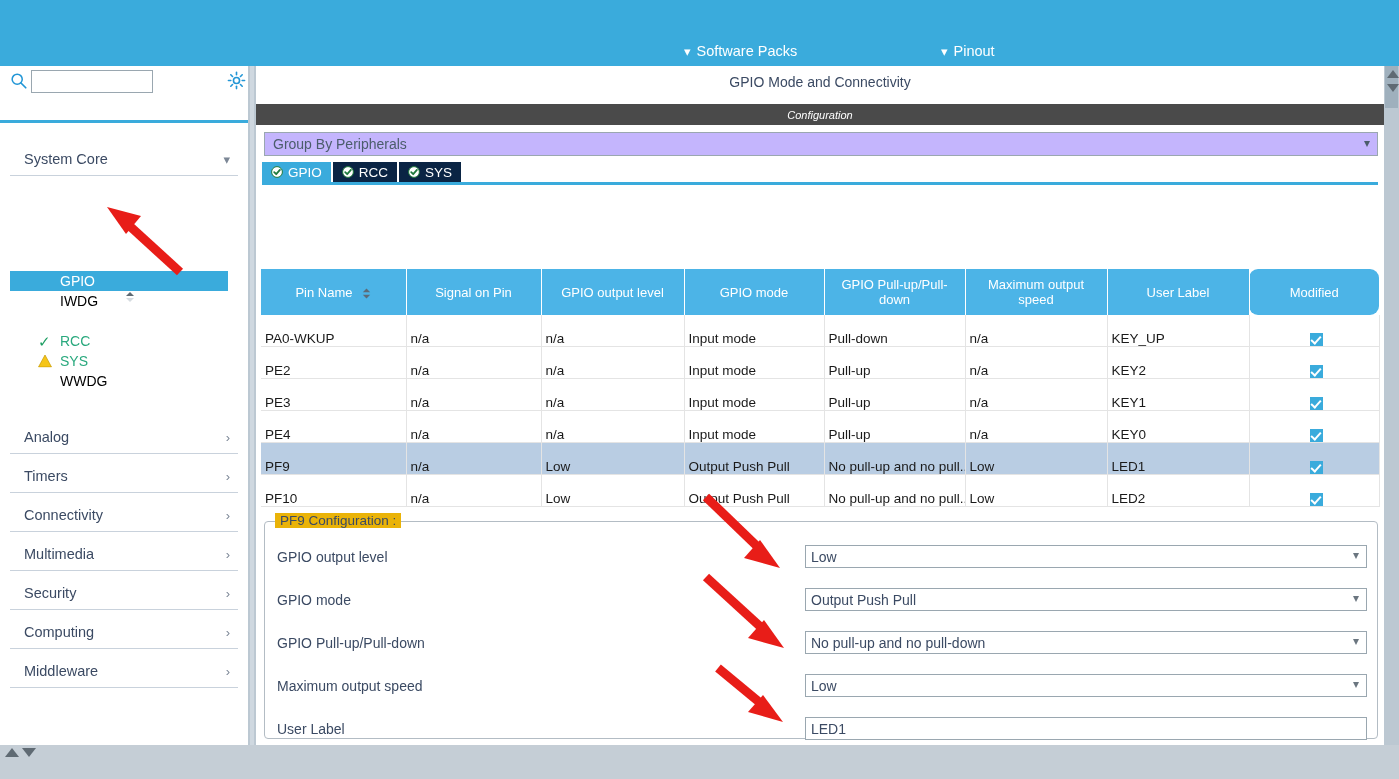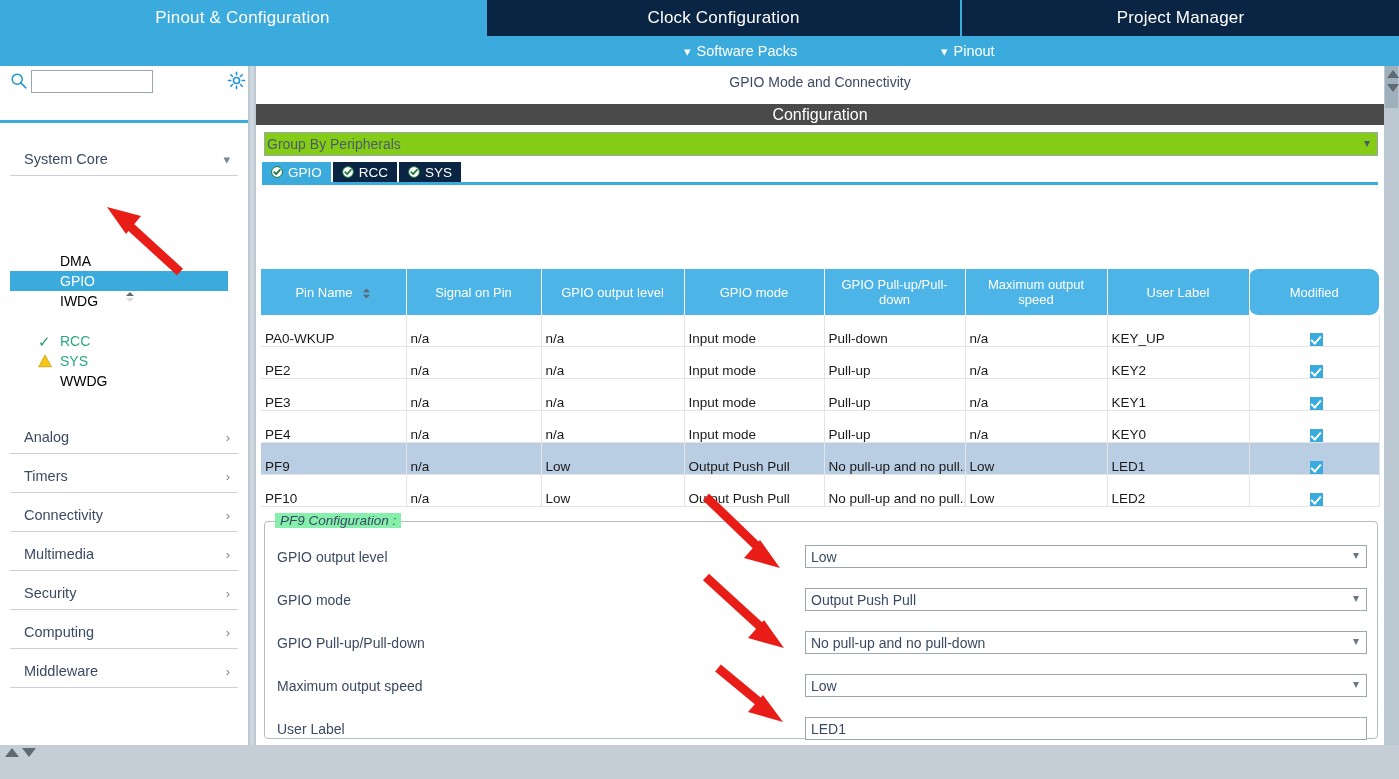--- a/index.html
+++ b/index.html
@@ -178,28 +178,28 @@
   .gpio-mode-title {
     position: absolute; left: 0; top: 0; width: 1128px; height: 32px;
     display: flex; align-items: center; justify-content: center;
     color: #3b4a63; font-size: 14px;
     border-bottom: 1px solid #ffffff;
   }
   .config-band {
     position: absolute; left: 0; top: 38px; width: 1128px; height: 21px;
     background: #4a4a4a;
     display: flex; align-items: center; justify-content: center;
-    color: #ffffff; font-size: 16px;
+    color: #ffffff; font-size: 11px; font-style: italic;
   }
   .groupby {
     position: absolute; left: 8px; top: 66px;
     width: 1114px; height: 24px;
-    border: 1px solid #9aa7b0; background: #84cc16;
+    border: 1px solid #9aa7b0; background: #c4b5fd;
     display: flex; align-items: center;
-    padding-left: 2px;
+    padding-left: 8px;
     font-size: 14px; color: #4b5d6b;
   }
   .groupby .chev { position: absolute; right: 7px; top: 3px; color: #4b5d6b; font-size: 12px; }
 
   .periphtabs {
     position: absolute; left: 6px; top: 96px;
     display: flex; height: 20px; z-index: 3;
   }
   .ptab {
     height: 20px; padding: 0 9px;
@@ -294,23 +294,23 @@
 
   
   .pf9box {
     position: absolute; left: 8px; top: 455px;
     width: 1114px; height: 218px;
     border: 1px solid #b3bcc4;
     border-radius: 4px;
   }
   .pf9legend {
     position: absolute; left: 10px; top: -9px;
-    background: #86efac;
+    background: #eab308;
     padding: 0 5px;
-    font-size: 13.5px; color: #3b4a63; font-style: italic;
+    font-size: 13.5px; color: #3b4a63;
   }
   .frow {
     position: absolute; left: 0; width: 1114px; height: 30px;
   }
   .flabel {
     position: absolute; left: 12px; top: 0;
     height: 30px; display: flex; align-items: center;
     font-size: 14px; color: #3b4a63;
   }
   .fselect {
@@ -340,27 +340,20 @@
 
   
   .annot { position: absolute; left: 0; top: 0; width: 1399px; height: 779px; pointer-events: none; }
 </style>
 </head>
 <body>
 
 <div id="app">
 
   <div class="topbar">
-    <div class="maintabs">
-      <div class="maintab t1 active">Pinout &amp; Configuration</div>
-      <div class="maintab t2"></div>
-      <div class="maintab t3 inactive">Clock Configuration</div>
-      <div class="maintab sep"></div>
-      <div class="maintab t4 inactive">Project Manager</div>
-    </div>
     <div class="submenu">
       <div class="submenu-item" id="sm-software">
         <span class="chev">▾</span>
         <span>Software Packs</span>
       </div>
       <div class="submenu-item" id="sm-pinout">
         <span class="chev">▾</span>
         <span>Pinout</span>
       </div>
     </div>
@@ -389,23 +382,20 @@
           <span>System Core</span>
           <span class="arrow">▾</span>
         </div>
       </div>
 
       <svg class="spinner" viewBox="0 0 14 14">
         <polygon points="7,2 11,6 3,6" fill="#5f6a73"></polygon>
         <polygon points="3,8 11,8 7,12" fill="#d5dbe0"></polygon>
       </svg>
 
-      <div class="peripheral" id="p0" style="top:128px;">
-        <span>DMA</span>
-      </div>
       <div class="peripheral sel" id="p1" style="top:148px;">
         <span>GPIO</span>
       </div>
       <div class="peripheral" id="p2" style="top:168px;">
         <span>IWDG</span>
       </div>
       <div class="peripheral" id="p4" style="top:208px; color:#2aa97e;">
         <span class="pmark" style="color:#1e9e63; font-size:15px;">✓</span>
         <span>RCC</span>
       </div>

